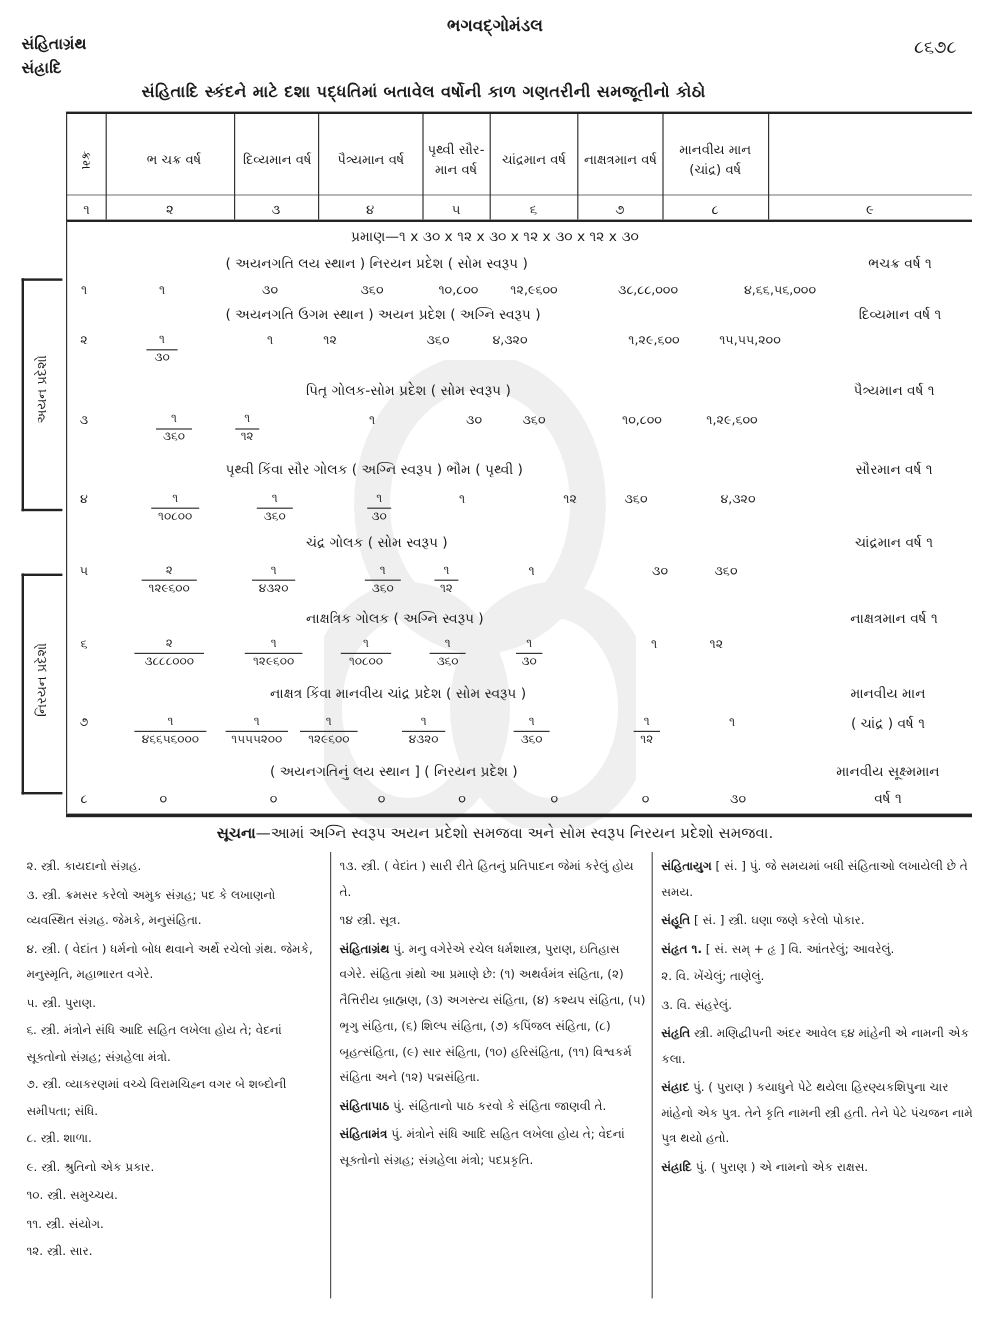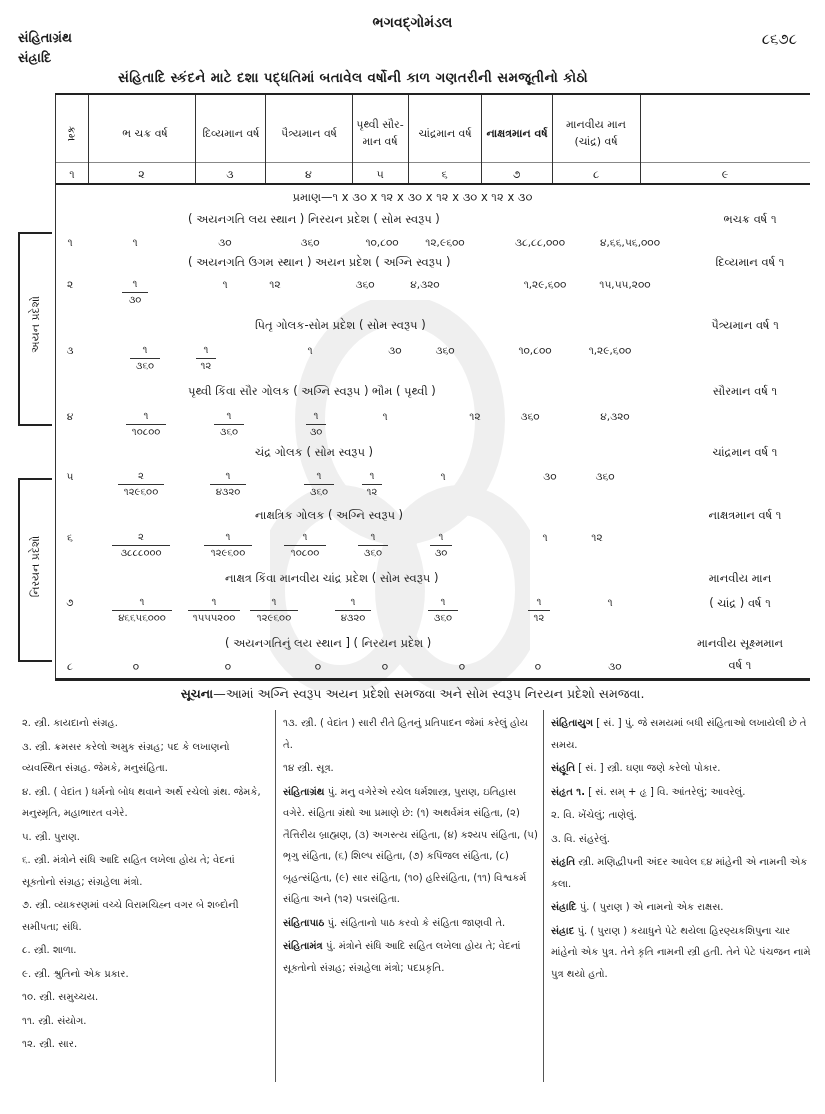--- a/index.html
+++ b/index.html
@@ -64,21 +64,21 @@
 <div class="vline" style="left:640px;top:95px;height:88px;"></div>
 
 <div class="thead-cell" style="left:56px;width:32px;">
     <span style="transform:rotate(90deg);display:inline-block;">ક્રમ</span>
   </div>
 <div class="thead-cell" style="left:110px;width:70px;">ભ ચક્ર વર્ષ</div>
 <div class="thead-cell" style="left:198px;width:66px;">દિવ્યમાન વર્ષ</div>
 <div class="thead-cell" style="left:268px;width:82px;">પૈત્ર્યમાન વર્ષ</div>
 <div class="thead-cell" style="left:353px;width:54px;">પૃથ્વી સૌર- માન વર્ષ</div>
 <div class="thead-cell" style="left:410px;width:70px;">ચાંદ્રમાન વર્ષ</div>
-<div class="thead-cell" style="left:483px;width:68px;font-weight:bold;">નાક્ષત્રમાન વર્ષ</div>
+<div class="thead-cell" style="left:483px;width:68px;">નાક્ષત્રમાન વર્ષ</div>
 <div class="thead-cell" style="left:553px;width:86px;">માનવીય માન (ચાંદ્ર) વર્ષ</div>
 
 <div class="colnum" style="left:56px;width:32px;">૧</div>
 <div class="colnum" style="left:88px;width:107px;">૨</div>
 <div class="colnum" style="left:195px;width:70px;">૩</div>
 <div class="colnum" style="left:265px;width:87px;">૪</div>
 <div class="colnum" style="left:352px;width:56px;">૫</div>
 <div class="colnum" style="left:408px;width:73px;">૬</div>
 <div class="colnum" style="left:481px;width:71px;">૭</div>
 <div class="colnum" style="left:552px;width:88px;">૮</div>
@@ -93,21 +93,21 @@
 
 <div class="caption" style="left:188px;top:212px;">( અયનગતિ લય સ્થાન ) નિરયન પ્રદેશ ( સોમ સ્વરૂપ )</div>
 <div class="rlabel" style="left:690px;top:212px;width:120px;">ભચક્ર વર્ષ ૧</div>
 <div class="cell" style="left:60px;top:236px;width:20px;">૧</div>
 <div class="cell" style="left:120px;top:236px;width:30px;">૧</div>
 <div class="cell" style="left:205px;top:236px;width:40px;">૩૦</div>
 <div class="cell" style="left:290px;top:236px;width:40px;">૩૬૦</div>
 <div class="cell" style="left:352px;top:236px;width:60px;">૧૦,૮૦૦</div>
 <div class="cell" style="left:410px;top:236px;width:70px;">૧૨,૯૬૦૦</div>
 <div class="cell" style="left:500px;top:236px;width:80px;">૩૮,૮૮,૦૦૦</div>
-<div class="cell" style="left:580px;top:236px;width:100px;">૪,૬૬,૫૬,૦૦૦</div>
+<div class="cell" style="left:600px;top:236px;width:100px;">૪,૬૬,૫૬,૦૦૦</div>
 
 <div class="caption" style="left:188px;top:255px;">( અયનગતિ ઉગમ સ્થાન ) અયન પ્રદેશ ( અગ્નિ સ્વરૂપ )</div>
 <div class="rlabel" style="left:690px;top:255px;width:120px;">દિવ્યમાન વર્ષ ૧</div>
 <div class="cell" style="left:60px;top:278px;width:20px;">૨</div>
 <div class="frac" style="left:122px;top:278px;width:26px;"><span class="num">૧</span><span class="bar"></span><span>૩૦</span></div>
 <div class="cell" style="left:205px;top:278px;width:40px;">૧</div>
 <div class="cell" style="left:255px;top:278px;width:40px;">૧૨</div>
 <div class="cell" style="left:345px;top:278px;width:40px;">૩૬૦</div>
 <div class="cell" style="left:395px;top:278px;width:60px;">૪,૩૨૦</div>
 <div class="cell" style="left:505px;top:278px;width:80px;">૧,૨૯,૬૦૦</div>
@@ -208,15 +208,15 @@
   <p><span class="hw">સંહિતામંત્ર</span><span> પું. મંત્રોને સંધિ આદિ સહિત લખેલા હોય તે; વેદનાં સૂક્તોનો સંગ્રહ; સંગ્રહેલા મંત્રો; પદપ્રકૃતિ.</span></p>
 </div>
 
 <div class="col" style="left:551px;width:262px;">
   <p><span class="hw">સંહિતાયુગ</span><span> [ સં. ] પું. જે સમયમાં બધી સંહિતાઓ લખાયેલી છે તે સમય.</span></p>
   <p><span class="hw">સંહૂતિ</span><span> [ સં. ] સ્ત્રી. ઘણા જણે કરેલો પોકાર.</span></p>
   <p><span class="hw">સંહૃત ૧.</span><span> [ સં. સમ્ + હૃ ] વિ. આંતરેલું; આવરેલું.</span></p>
   <p><span class="hw"></span><span>૨. વિ. ખેંચેલું; તાણેલું.</span></p>
   <p><span class="hw"></span><span>૩. વિ. સંહરેલું.</span></p>
   <p><span class="hw">સંહૃતિ</span><span> સ્ત્રી. મણિદ્વીપની અંદર આવેલ ૬૪ માંહેની એ નામની એક કલા.</span></p>
+  <p><span class="hw">સંહ્રાદ</span><span> પું. ( પુરાણ ) કયાધુને પેટે થયેલા હિરણ્યકશિપુના ચાર માંહેનો એક પુત્ર. તેને કૃતિ નામની સ્ત્રી હતી. તેને પેટે પંચજન નામે પુત્ર થયો હતો.</span></p>
   <p><span class="hw">સંહ્રાદિ</span><span> પું. ( પુરાણ ) એ નામનો એક રાક્ષસ.</span></p>
-  <p><span class="hw">સંહ્રાદ</span><span> પું. ( પુરાણ ) કયાધુને પેટે થયેલા હિરણ્યકશિપુના ચાર માંહેનો એક પુત્ર. તેને કૃતિ નામની સ્ત્રી હતી. તેને પેટે પંચજન નામે પુત્ર થયો હતો.</span></p>
 </div>
 
 </body></html>

